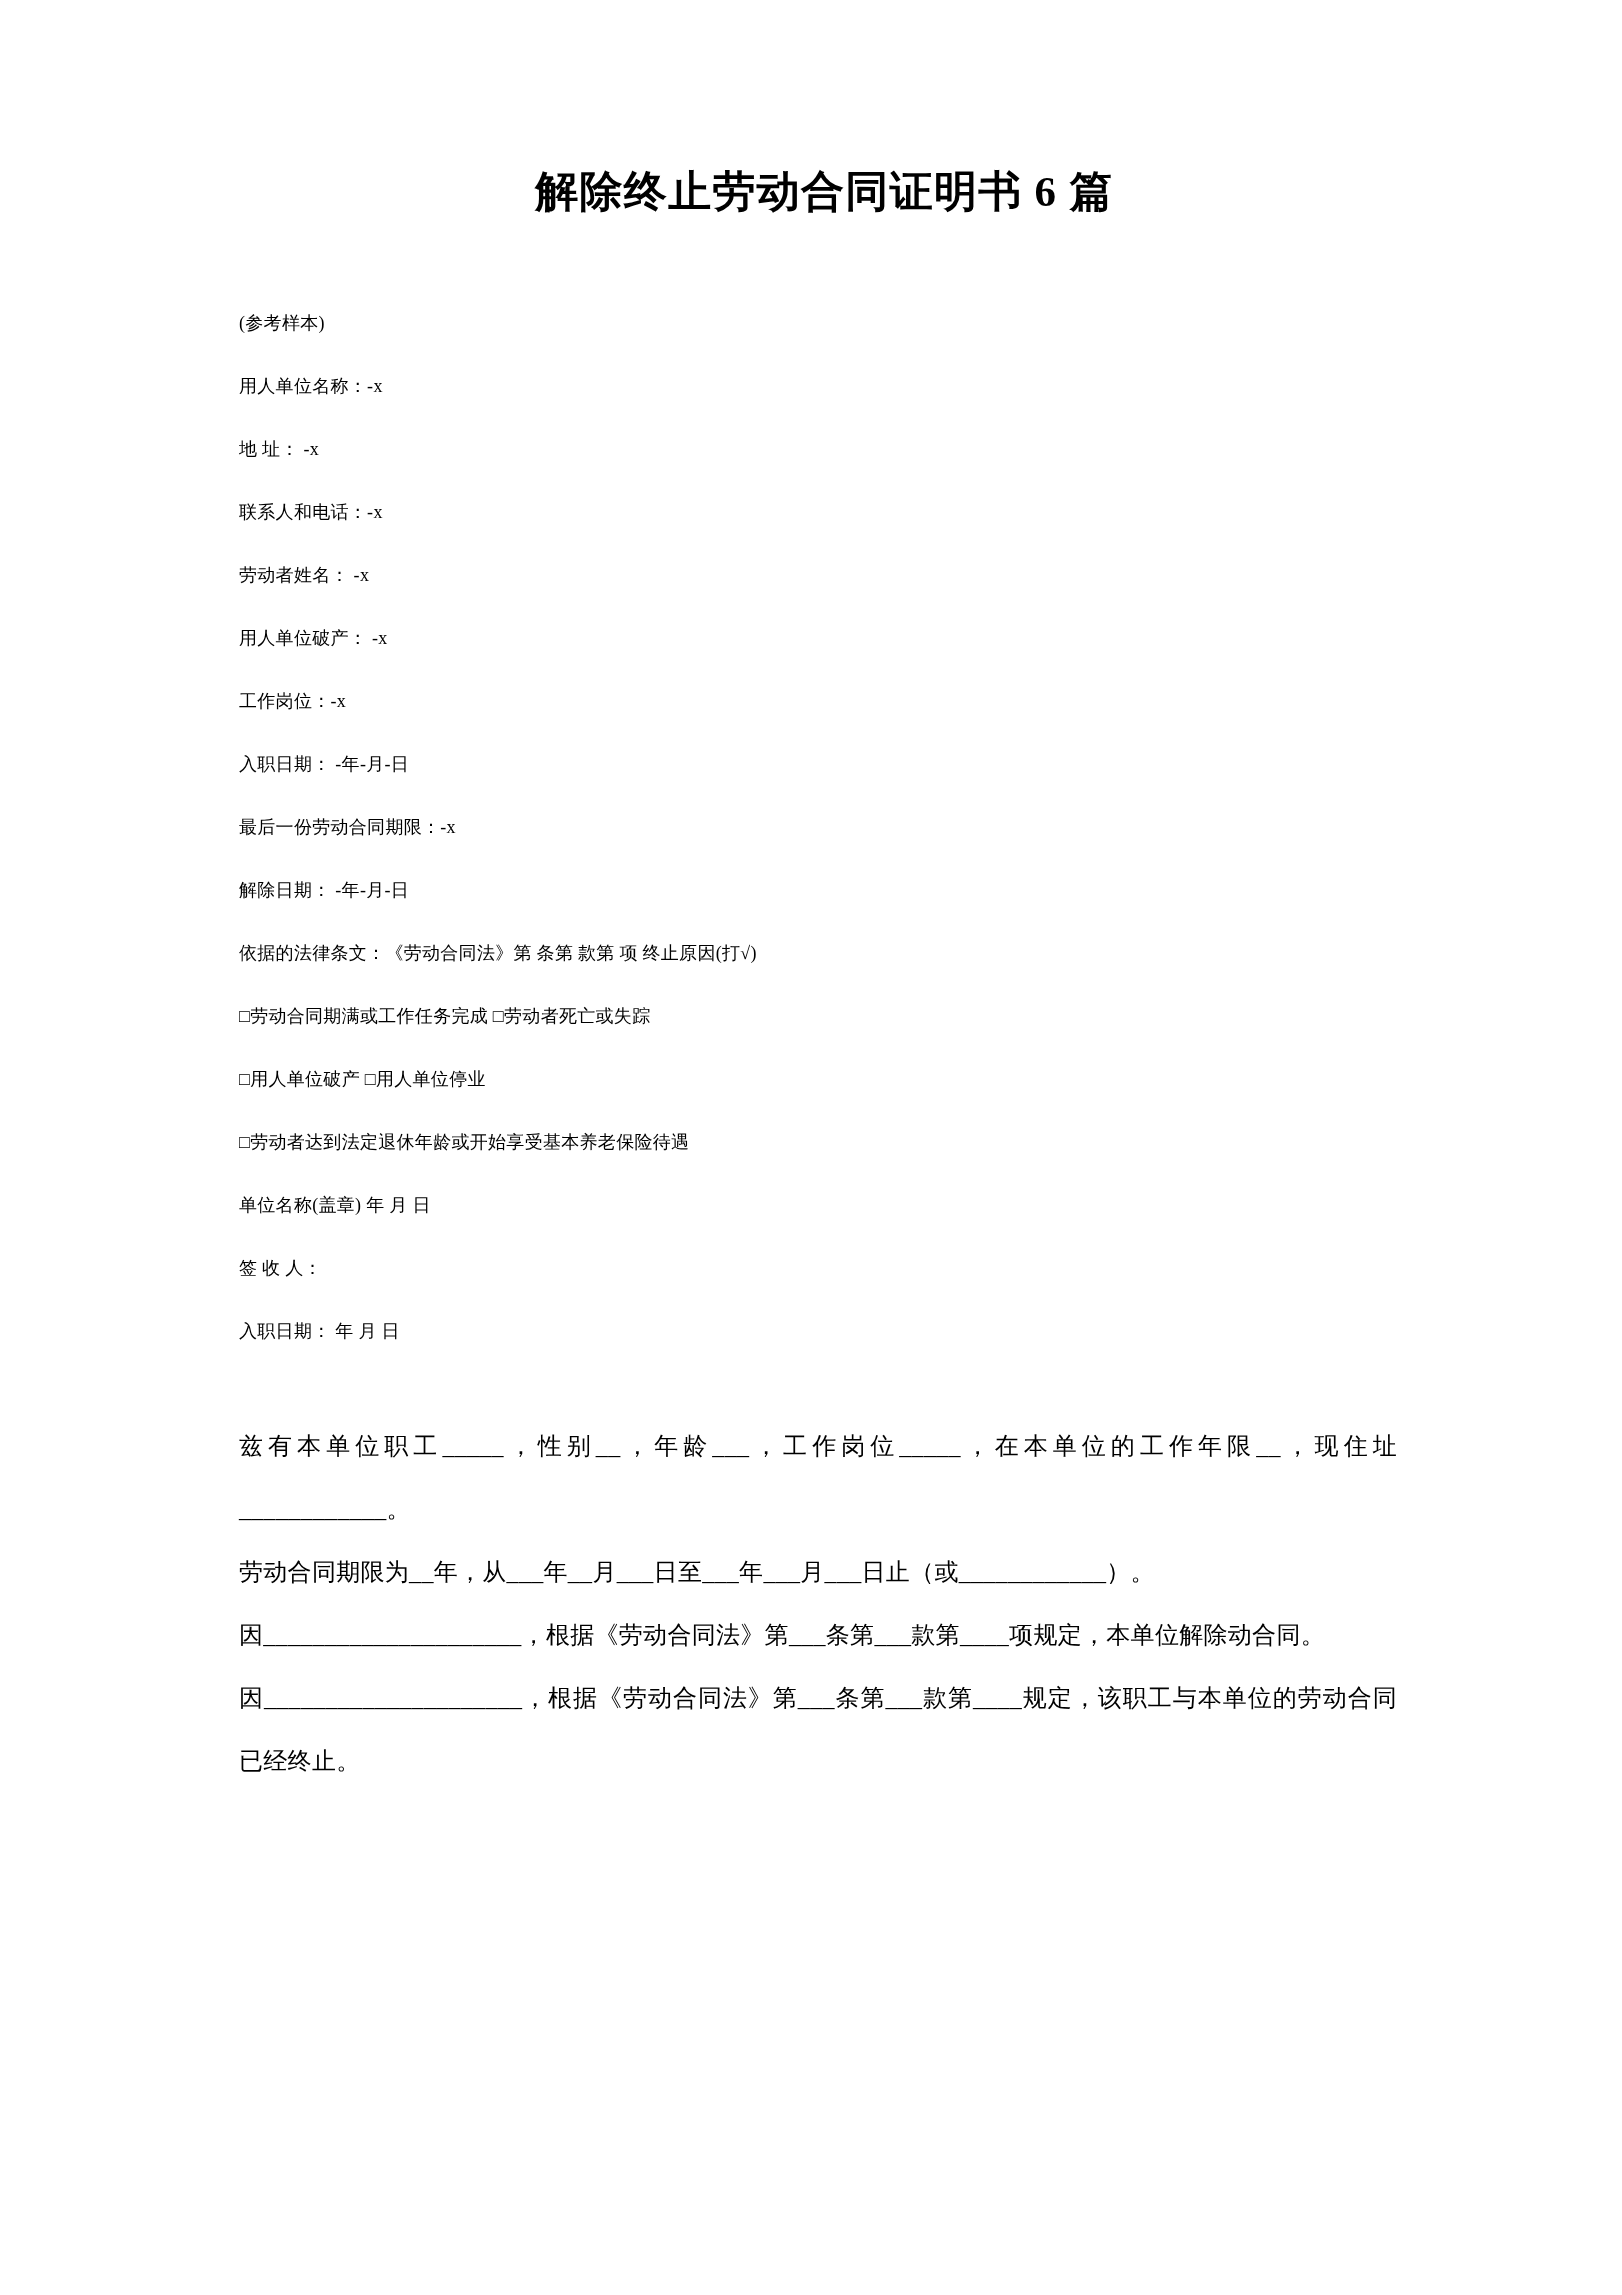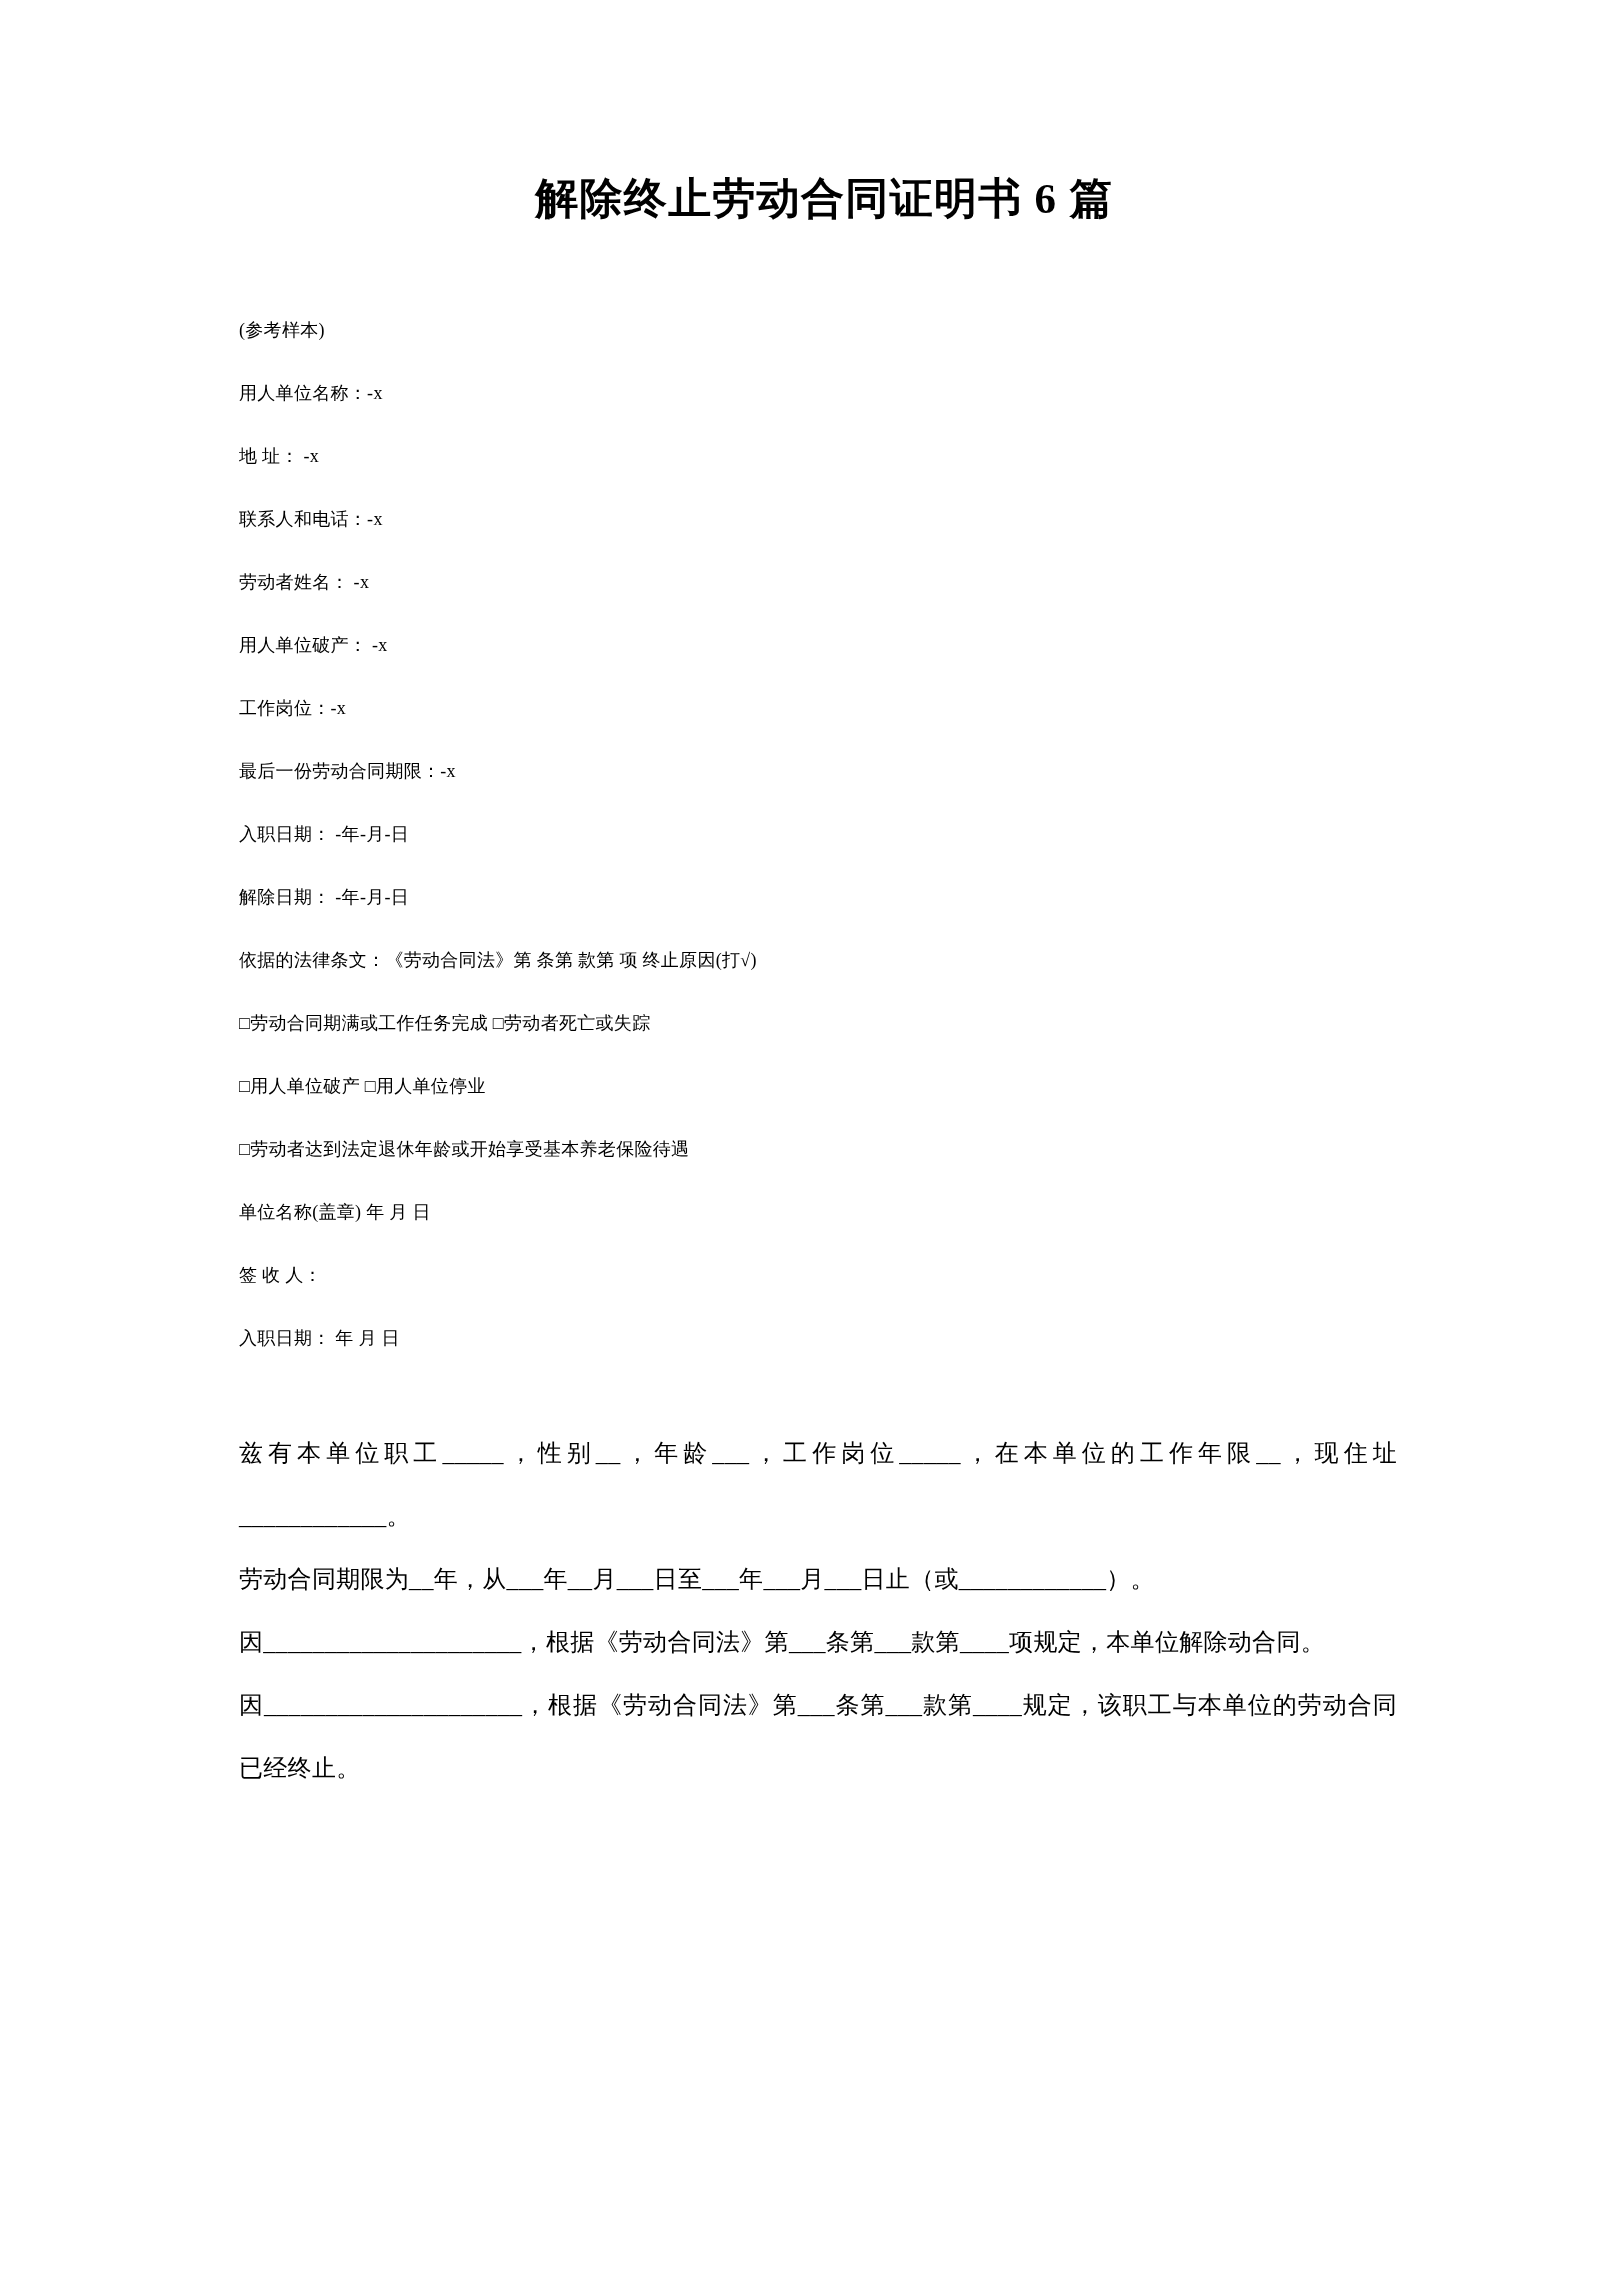--- a/index.html
+++ b/index.html
@@ -14,21 +14,20 @@
     color: #000000;
     -webkit-font-smoothing: antialiased;
   }
   .page {
     position: relative;
     width: 1623px;
     height: 2140px;
     box-sizing: border-box;
     padding: 9px;
     overflow: hidden;
-    margin-top: 7px;
   }
   .content {
     position: absolute;
     left: 239px;
     top: 164px;
     width: 1158px;
   }
   .doc-title {
     font-family: "Liberation Serif", "DejaVu Serif", serif;
     font-size: 43px;
@@ -71,22 +70,22 @@
     <h1 class="doc-title">解除终止劳动合同证明书 6 篇</h1>
 
     <div class="line">(参考样本)</div>
 
     <div class="line">用人单位名称：-x</div>
     <div class="line">地 址： -x</div>
     <div class="line">联系人和电话：-x</div>
     <div class="line">劳动者姓名： -x</div>
     <div class="line">用人单位破产： -x</div>
     <div class="line">工作岗位：-x</div>
+    <div class="line">入职日期： -年-月-日</div>
     <div class="line">最后一份劳动合同期限：-x</div>
-    <div class="line">入职日期： -年-月-日</div>
     <div class="line">解除日期： -年-月-日</div>
     <div class="line">依据的法律条文：《劳动合同法》第 条第 款第 项 终止原因(打√)</div>
     <div class="line">□劳动合同期满或工作任务完成 □劳动者死亡或失踪</div>
     <div class="line">□用人单位破产 □用人单位停业</div>
     <div class="line">□劳动者达到法定退休年龄或开始享受基本养老保险待遇</div>
     <div class="line">单位名称(盖章) 年 月 日</div>
     <div class="line">签 收 人：</div>
     <div class="line">入职日期： 年 月 日</div>
 
     <div class="block-gap"></div>

